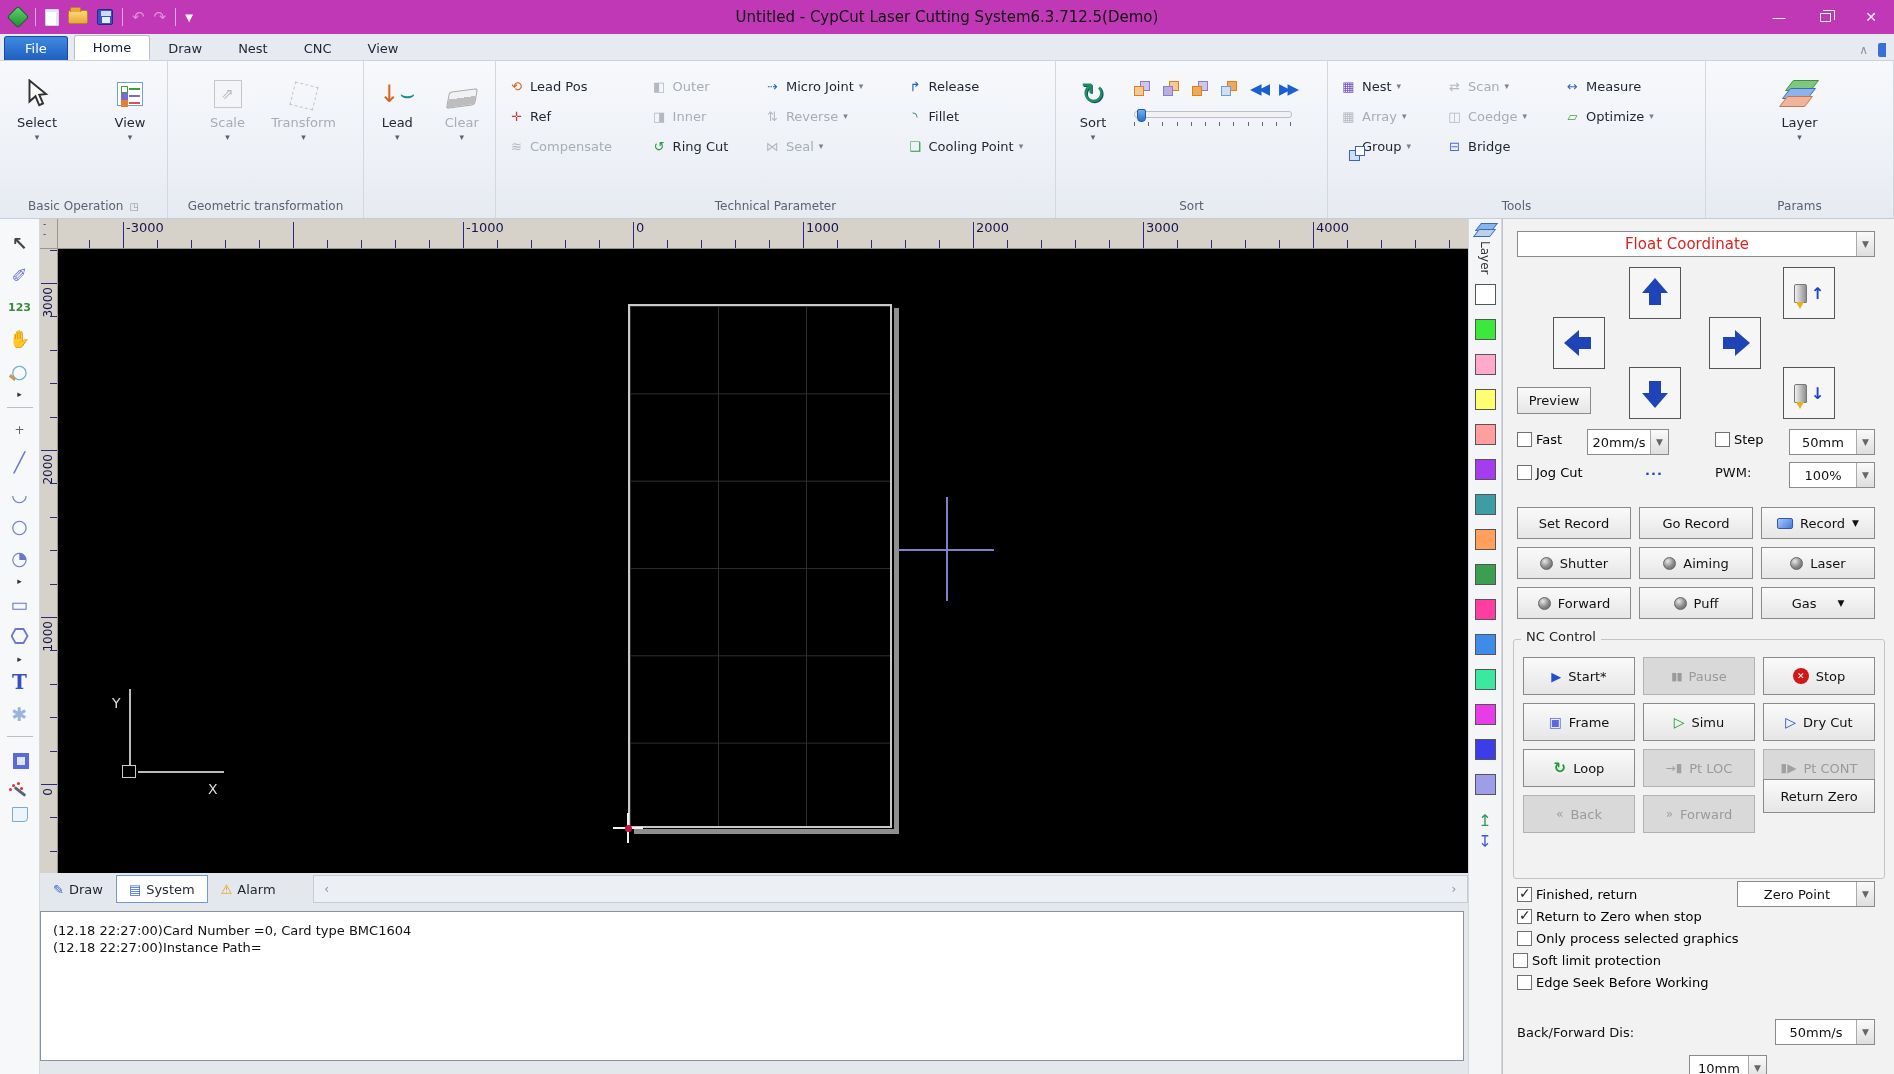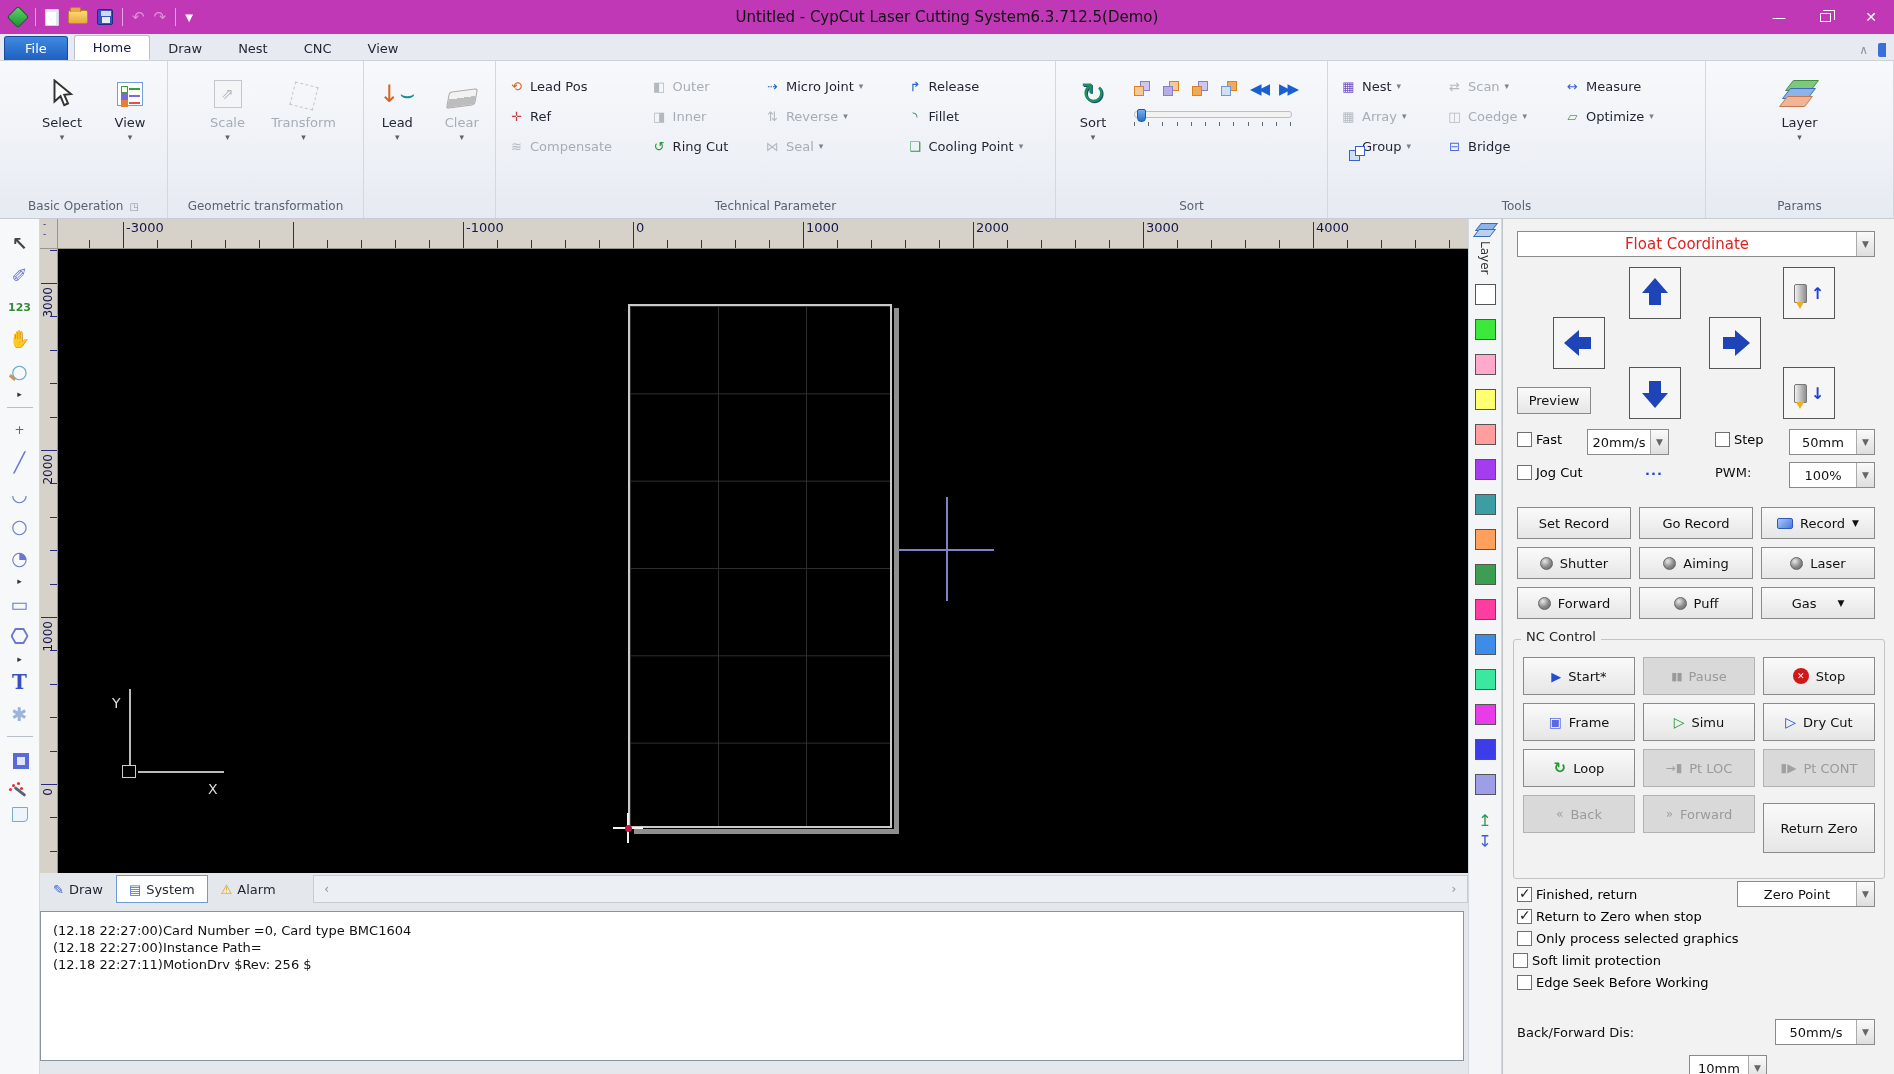--- a/index.html
+++ b/index.html
@@ -232,21 +232,21 @@
     <div class="tab">View</div>
     <div class="tsright">
       <span class="collapse-ic">∧</span>
       <span class="mini-blue"></span>
     </div>
   </div>
 
   <div id="ribbon">
 
     <div class="rgroup" style="width:168px">
-      <div class="rcontent" style="justify-content:flex-end;gap:6px">
+      <div class="rcontent" style="justify-content:space-between;gap:14px">
         <div class="bigbtn">
           <span class="bicon">
             <svg width="24" height="30" viewBox="0 0 16 20">
                 <path d="M3 1 L3 15 L7 11.5 L9.5 17.5 L12 16.3 L9.5 10.5 L14 10 Z" fill="#fff" stroke="#333" stroke-width="1.3"></path>
               </svg>
           </span>
           <span class="blabel">Select</span>
           <span class="barrow">▾</span>
         </div>
         <div class="bigbtn">
@@ -627,21 +627,20 @@
           </div>
         <div id="hscroll">
           <span class="scrbtn">‹</span>
           <span class="scrtrack"></span>
           <span class="scrbtn">›</span>
         </div>
       </div>
       <div id="logpanel">
           <div>(12.18 22:27:00)Card Number =0, Card type BMC1604</div>
           <div>(12.18 22:27:00)Instance Path=</div>
-          <div>(12.18 22:27:11)MotionDrv $Rev: 256 $</div>
         </div>
     </div>
 
     <div id="layerstrip">
       <span class="lstack"></span>
       <span id="layer-vtext">Layer</span>
       <div id="swatches" style="display:flex;flex-direction:column;align-items:center">
           <div class="sw" style="background: rgb(255, 255, 255);"></div>
           <div class="sw" style="background: rgb(60, 232, 60);"></div>
           <div class="sw" style="background: rgb(255, 170, 205);"></div>
@@ -809,21 +808,21 @@
         </div>
 
       <div class="pbtn disabled" style="left:20px;top:576px;width:112px;height:38px">
           <span class="ncic-gray">«</span>
           <span>Back</span>
         </div>
       <div class="pbtn disabled" style="left:140px;top:576px;width:112px;height:38px">
           <span class="ncic-gray">»</span>
           <span>Forward</span>
         </div>
-      <div class="pbtn" style="left:260px;top:584px;width:112px;height:50px">
+      <div class="pbtn" style="left:260px;top:560px;width:112px;height:34px">
           <span>Return Zero</span>
         </div>
 
       <div class="cbrow" style="left:14px;top:668px">
         <span class="cb checked"></span>
         <span>Finished, return</span>
       </div>
       <div class="combo" style="left:234px;top:662px;width:138px">
           <span class="val">Zero Point</span>
           <span class="dd">▼</span>

